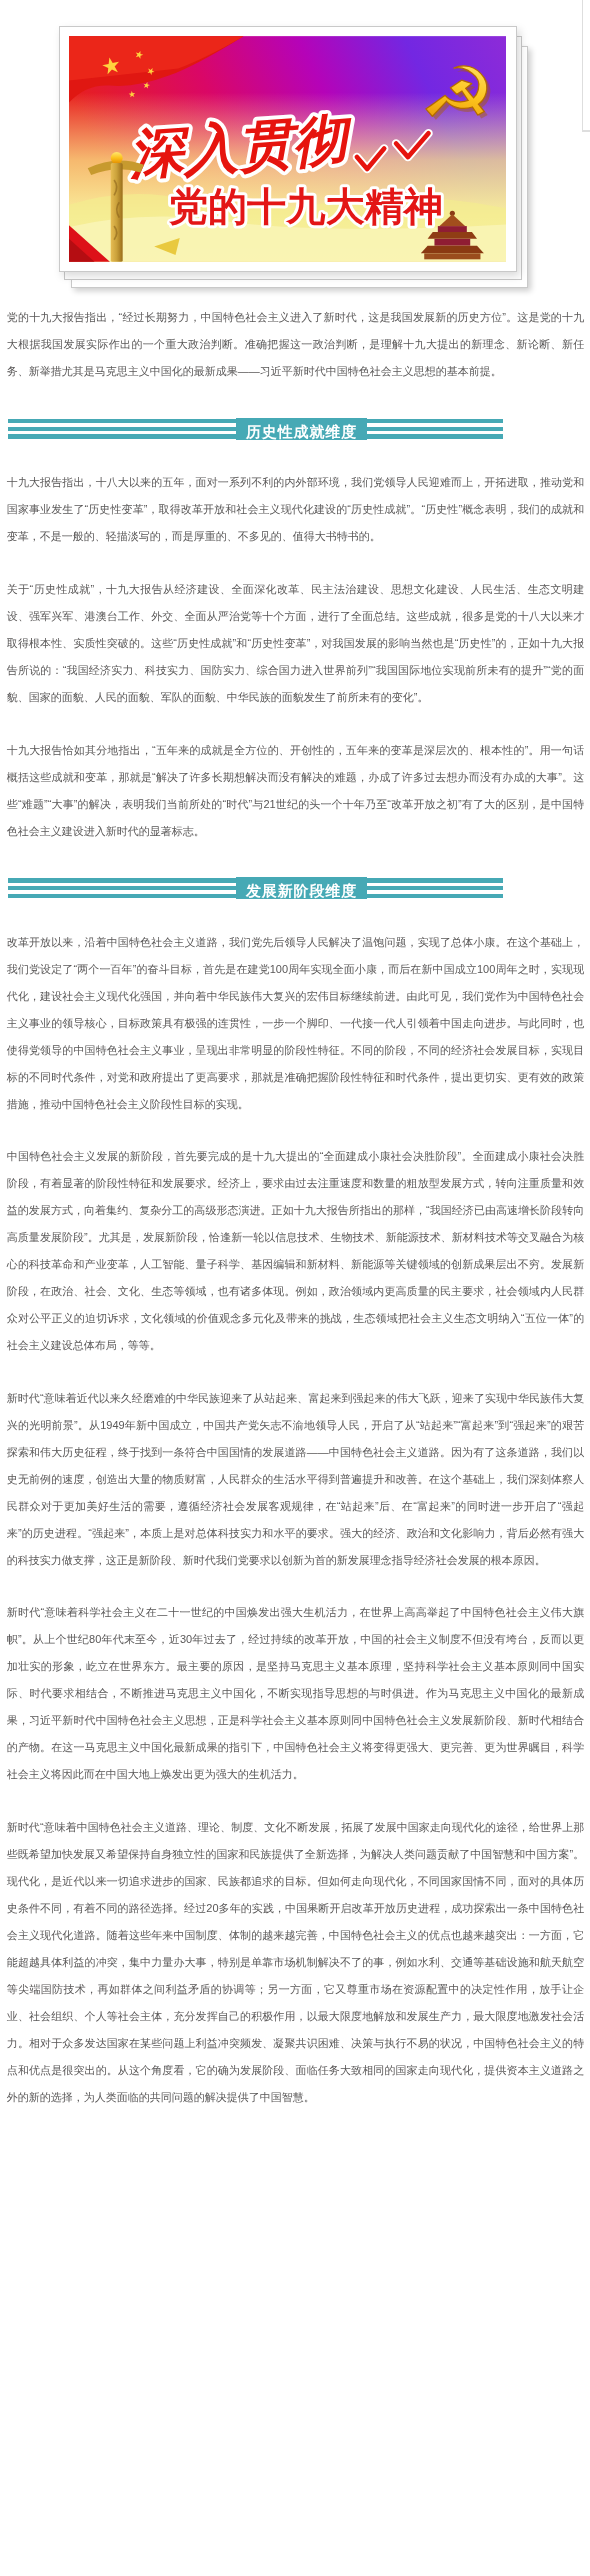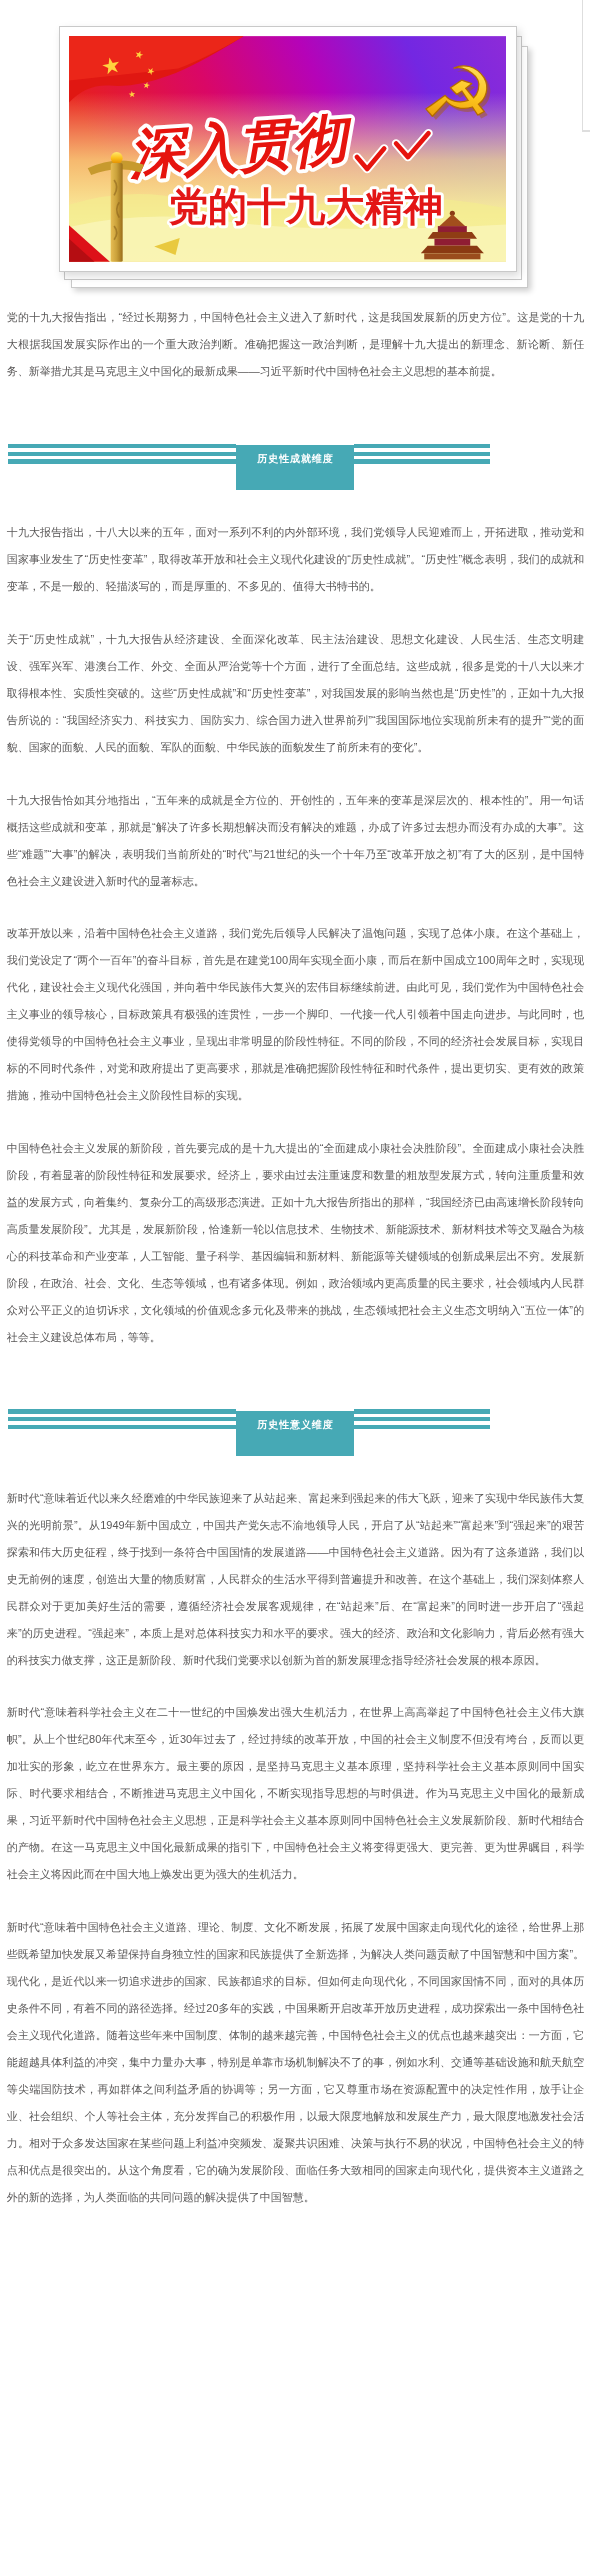--- a/index.html
+++ b/index.html
@@ -30,23 +30,23 @@
   }
   .article-body > .para:first-child{ margin-top:32px; }
 
   
   .divider{ display:flex; align-items:center; margin:32px 0 29px 0; }
   .stripes{ display:flex; flex-direction:column; justify-content:center; }
   .stripes i{ display:block; height:4.3px; background:var(--teal); margin:1.7px 0; }
   .stripes.s-left{ width:228px; margin-left:1.7px; }
   .stripes.s-right{ width:136px; }
   .divider-box{
-    background:var(--teal); color:#fff; height:45px; line-height:28px;
+    background:var(--teal); color:#fff; height:22px; line-height:28px;
     min-width:118px; padding:0 9.4px; text-align:center;
-    font-size:10px; font-weight:bold; letter-spacing:0.9px; flex:0 0 auto;margin-top:28px;
+    font-size:15px; font-weight:bold; letter-spacing:0.9px; flex:0 0 auto;
   }
 </style>
 </head>
 <body>
 
 <div class="corner-line-v"></div>
 <div class="corner-line-h"></div>
 
 <div class="banner-stack">
   <div class="sheet s3"></div>
@@ -151,32 +151,32 @@
       <span class="divider-box">历史性成就维度</span>
       <span class="stripes s-right">
         <i></i>
         <i></i>
         <i></i>
       </span>
     </div>
     <p class="para">十九大报告指出，十八大以来的五年，面对一系列不利的内外部环境，我们党领导人民迎难而上，开拓进取，推动党和国家事业发生了“历史性变革”，取得改革开放和社会主义现代化建设的“历史性成就”。“历史性”概念表明，我们的成就和变革，不是一般的、轻描淡写的，而是厚重的、不多见的、值得大书特书的。</p>
     <p class="para">关于“历史性成就”，十九大报告从经济建设、全面深化改革、民主法治建设、思想文化建设、人民生活、生态文明建设、强军兴军、港澳台工作、外交、全面从严治党等十个方面，进行了全面总结。这些成就，很多是党的十八大以来才取得根本性、实质性突破的。这些“历史性成就”和“历史性变革”，对我国发展的影响当然也是“历史性”的，正如十九大报告所说的：“我国经济实力、科技实力、国防实力、综合国力进入世界前列”“我国国际地位实现前所未有的提升”“党的面貌、国家的面貌、人民的面貌、军队的面貌、中华民族的面貌发生了前所未有的变化”。</p>
     <p class="para">十九大报告恰如其分地指出，“五年来的成就是全方位的、开创性的，五年来的变革是深层次的、根本性的”。用一句话概括这些成就和变革，那就是“解决了许多长期想解决而没有解决的难题，办成了许多过去想办而没有办成的大事”。这些“难题”“大事”的解决，表明我们当前所处的“时代”与21世纪的头一个十年乃至“改革开放之初”有了大的区别，是中国特色社会主义建设进入新时代的显著标志。</p>
-    <p class="para">改革开放以来，沿着中国特色社会主义道路，我们党先后领导人民解决了温饱问题，实现了总体小康。在这个基础上，我们党设定了“两个一百年”的奋斗目标，首先是在建党100周年实现全面小康，而后在新中国成立100周年之时，实现现代化，建设社会主义现代化强国，并向着中华民族伟大复兴的宏伟目标继续前进。由此可见，我们党作为中国特色社会主义事业的领导核心，目标政策具有极强的连贯性，一步一个脚印、一代接一代人引领着中国走向进步。与此同时，也使得党领导的中国特色社会主义事业，呈现出非常明显的阶段性特征。不同的阶段，不同的经济社会发展目标，实现目标的不同时代条件，对党和政府提出了更高要求，那就是准确把握阶段性特征和时代条件，提出更切实、更有效的政策措施，推动中国特色社会主义阶段性目标的实现。</p>
-    <p class="para">中国特色社会主义发展的新阶段，首先要完成的是十九大提出的“全面建成小康社会决胜阶段”。全面建成小康社会决胜阶段，有着显著的阶段性特征和发展要求。经济上，要求由过去注重速度和数量的粗放型发展方式，转向注重质量和效益的发展方式，向着集约、复杂分工的高级形态演进。正如十九大报告所指出的那样，“我国经济已由高速增长阶段转向高质量发展阶段”。尤其是，发展新阶段，恰逢新一轮以信息技术、生物技术、新能源技术、新材料技术等交叉融合为核心的科技革命和产业变革，人工智能、量子科学、基因编辑和新材料、新能源等关键领域的创新成果层出不穷。发展新阶段，在政治、社会、文化、生态等领域，也有诸多体现。例如，政治领域内更高质量的民主要求，社会领域内人民群众对公平正义的迫切诉求，文化领域的价值观念多元化及带来的挑战，生态领域把社会主义生态文明纳入“五位一体”的社会主义建设总体布局，等等。</p>
     <div class="divider">
       <span class="stripes s-left">
         <i></i>
         <i></i>
         <i></i>
       </span>
-      <span class="divider-box">历史性意义维度</span>
+      <span class="divider-box">发展新阶段维度</span>
       <span class="stripes s-right">
         <i></i>
         <i></i>
         <i></i>
       </span>
     </div>
+    <p class="para">改革开放以来，沿着中国特色社会主义道路，我们党先后领导人民解决了温饱问题，实现了总体小康。在这个基础上，我们党设定了“两个一百年”的奋斗目标，首先是在建党100周年实现全面小康，而后在新中国成立100周年之时，实现现代化，建设社会主义现代化强国，并向着中华民族伟大复兴的宏伟目标继续前进。由此可见，我们党作为中国特色社会主义事业的领导核心，目标政策具有极强的连贯性，一步一个脚印、一代接一代人引领着中国走向进步。与此同时，也使得党领导的中国特色社会主义事业，呈现出非常明显的阶段性特征。不同的阶段，不同的经济社会发展目标，实现目标的不同时代条件，对党和政府提出了更高要求，那就是准确把握阶段性特征和时代条件，提出更切实、更有效的政策措施，推动中国特色社会主义阶段性目标的实现。</p>
+    <p class="para">中国特色社会主义发展的新阶段，首先要完成的是十九大提出的“全面建成小康社会决胜阶段”。全面建成小康社会决胜阶段，有着显著的阶段性特征和发展要求。经济上，要求由过去注重速度和数量的粗放型发展方式，转向注重质量和效益的发展方式，向着集约、复杂分工的高级形态演进。正如十九大报告所指出的那样，“我国经济已由高速增长阶段转向高质量发展阶段”。尤其是，发展新阶段，恰逢新一轮以信息技术、生物技术、新能源技术、新材料技术等交叉融合为核心的科技革命和产业变革，人工智能、量子科学、基因编辑和新材料、新能源等关键领域的创新成果层出不穷。发展新阶段，在政治、社会、文化、生态等领域，也有诸多体现。例如，政治领域内更高质量的民主要求，社会领域内人民群众对公平正义的迫切诉求，文化领域的价值观念多元化及带来的挑战，生态领域把社会主义生态文明纳入“五位一体”的社会主义建设总体布局，等等。</p>
     <p class="para">新时代“意味着近代以来久经磨难的中华民族迎来了从站起来、富起来到强起来的伟大飞跃，迎来了实现中华民族伟大复兴的光明前景”。从1949年新中国成立，中国共产党矢志不渝地领导人民，开启了从“站起来”“富起来”到“强起来”的艰苦探索和伟大历史征程，终于找到一条符合中国国情的发展道路——中国特色社会主义道路。因为有了这条道路，我们以史无前例的速度，创造出大量的物质财富，人民群众的生活水平得到普遍提升和改善。在这个基础上，我们深刻体察人民群众对于更加美好生活的需要，遵循经济社会发展客观规律，在“站起来”后、在“富起来”的同时进一步开启了“强起来”的历史进程。“强起来”，本质上是对总体科技实力和水平的要求。强大的经济、政治和文化影响力，背后必然有强大的科技实力做支撑，这正是新阶段、新时代我们党要求以创新为首的新发展理念指导经济社会发展的根本原因。</p>
     <p class="para">新时代“意味着科学社会主义在二十一世纪的中国焕发出强大生机活力，在世界上高高举起了中国特色社会主义伟大旗帜”。从上个世纪80年代末至今，近30年过去了，经过持续的改革开放，中国的社会主义制度不但没有垮台，反而以更加壮实的形象，屹立在世界东方。最主要的原因，是坚持马克思主义基本原理，坚持科学社会主义基本原则同中国实际、时代要求相结合，不断推进马克思主义中国化，不断实现指导思想的与时俱进。作为马克思主义中国化的最新成果，习近平新时代中国特色社会主义思想，正是科学社会主义基本原则同中国特色社会主义发展新阶段、新时代相结合的产物。在这一马克思主义中国化最新成果的指引下，中国特色社会主义将变得更强大、更完善、更为世界瞩目，科学社会主义将因此而在中国大地上焕发出更为强大的生机活力。</p>
     <p class="para">新时代“意味着中国特色社会主义道路、理论、制度、文化不断发展，拓展了发展中国家走向现代化的途径，给世界上那些既希望加快发展又希望保持自身独立性的国家和民族提供了全新选择，为解决人类问题贡献了中国智慧和中国方案”。现代化，是近代以来一切追求进步的国家、民族都追求的目标。但如何走向现代化，不同国家国情不同，面对的具体历史条件不同，有着不同的路径选择。经过20多年的实践，中国果断开启改革开放历史进程，成功探索出一条中国特色社会主义现代化道路。随着这些年来中国制度、体制的越来越完善，中国特色社会主义的优点也越来越突出：一方面，它能超越具体利益的冲突，集中力量办大事，特别是单靠市场机制解决不了的事，例如水利、交通等基础设施和航天航空等尖端国防技术，再如群体之间利益矛盾的协调等；另一方面，它又尊重市场在资源配置中的决定性作用，放手让企业、社会组织、个人等社会主体，充分发挥自己的积极作用，以最大限度地解放和发展生产力，最大限度地激发社会活力。相对于众多发达国家在某些问题上利益冲突频发、凝聚共识困难、决策与执行不易的状况，中国特色社会主义的特点和优点是很突出的。从这个角度看，它的确为发展阶段、面临任务大致相同的国家走向现代化，提供资本主义道路之外的新的选择，为人类面临的共同问题的解决提供了中国智慧。</p>
   </div>
 
 
 </body></html>

